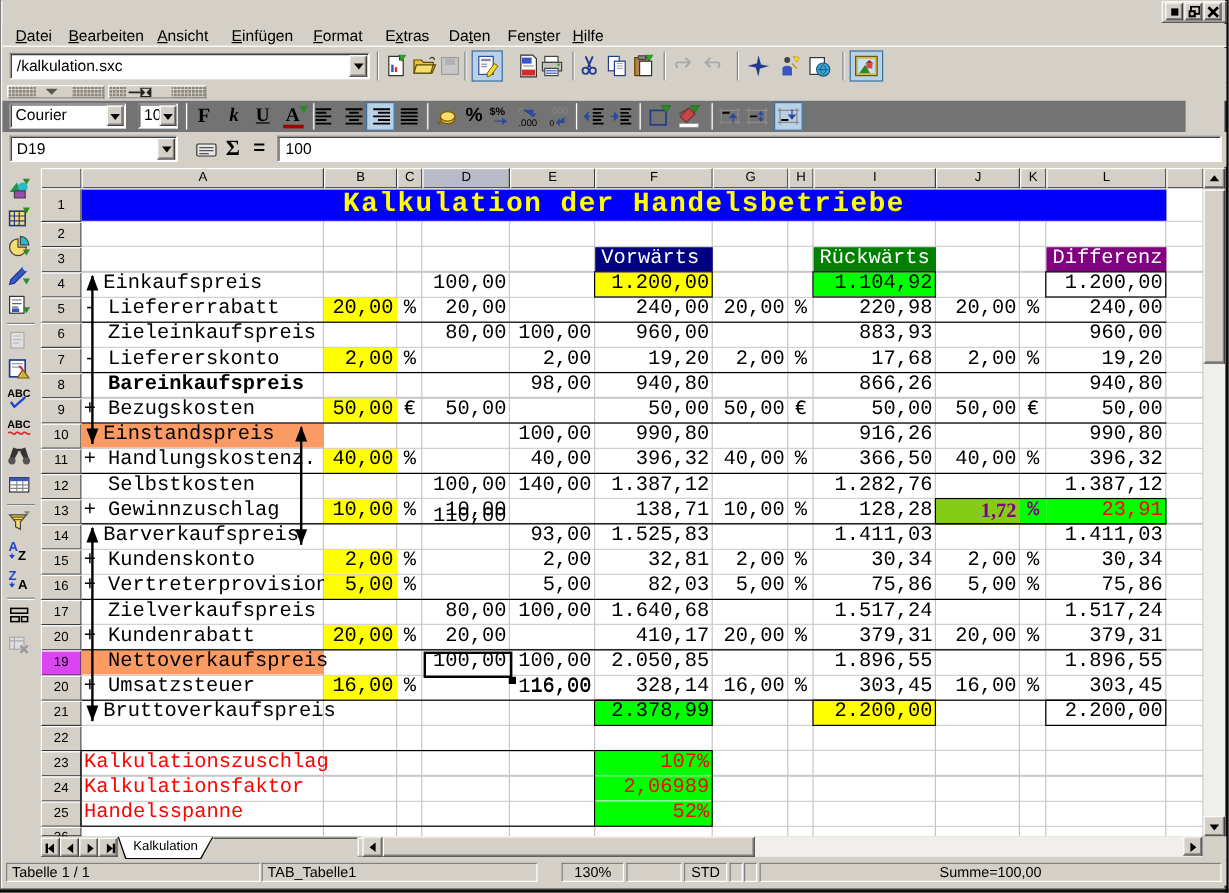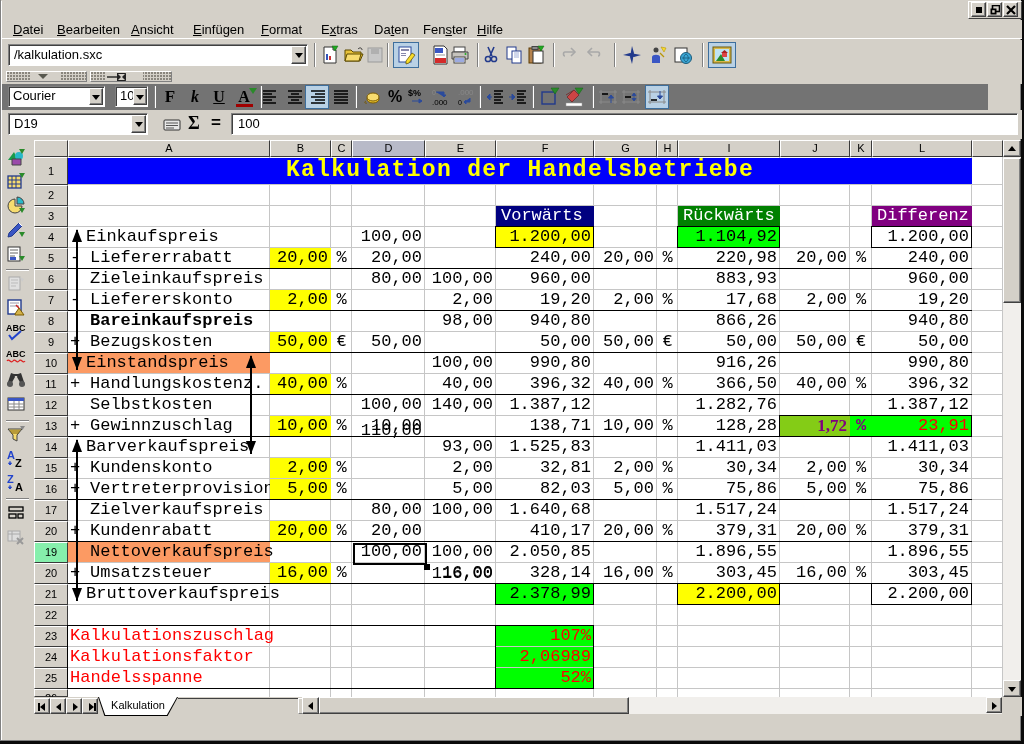--- a/index.html
+++ b/index.html
@@ -437,21 +437,21 @@
     <div class="rhd" style="top:332px;height:21px;line-height:19px">9</div>
     <div class="rhd" style="top:353px;height:21px;line-height:19px">10</div>
     <div class="rhd" style="top:374px;height:21px;line-height:19px">11</div>
     <div class="rhd" style="top:395px;height:21px;line-height:19px">12</div>
     <div class="rhd" style="top:416px;height:21px;line-height:19px">13</div>
     <div class="rhd" style="top:437px;height:21px;line-height:19px">14</div>
     <div class="rhd" style="top:458px;height:21px;line-height:19px">15</div>
     <div class="rhd" style="top:479px;height:21px;line-height:19px">16</div>
     <div class="rhd" style="top:500px;height:21px;line-height:19px">17</div>
     <div class="rhd" style="top:521px;height:21px;line-height:19px">20</div>
-    <div class="rhd" style="top:542px;height:21px;line-height:19px;background:#86efac">19</div>
+    <div class="rhd" style="top:542px;height:21px;line-height:19px;background:#d946ef">19</div>
     <div class="rhd" style="top:563px;height:21px;line-height:19px">20</div>
     <div class="rhd" style="top:584px;height:21px;line-height:19px">21</div>
     <div class="rhd" style="top:605px;height:21px;line-height:19px">22</div>
     <div class="rhd" style="top:626px;height:21px;line-height:19px">23</div>
     <div class="rhd" style="top:647px;height:21px;line-height:19px">24</div>
     <div class="rhd" style="top:668px;height:21px;line-height:19px">25</div>
     <div class="rhd" style="top:689px;height:8px;line-height:16px">26</div>
   </div>
 
   <div id="grid">
@@ -702,13 +702,23 @@
     <div class="trough" style="left:300px;top:0px;width:700px;height:17px;"></div>
     <div class="sbtn" style="left:300px;top:0px;width:17px;height:17px;">
         <div class="abs tri-l" style="left:5px;top:4px;"></div>
       </div>
     <div class="thumb" style="left:317px;top:0px;width:310px;height:17px;"></div>
     <div class="sbtn" style="left:984px;top:0px;width:16px;height:16px;">
         <div class="abs tri-r" style="left:5px;top:4px;"></div>
       </div>
   </div>
 
+  <div id="statusbar" class="abs" style="left:2px;top:716px;width:1020px;height:22px;background:#d4d0c8;">
+    <div class="panel" style="left:3px;top:3px;width:212px;height:16px;padding-left:4px;">Tabelle 1 / 1</div>
+    <div class="panel" style="left:216px;top:3px;width:230px;height:16px;padding-left:4px;">TAB_Tabelle1</div>
+    <div class="panel" style="left:466px;top:3px;width:52px;height:16px;text-align:center;">130%</div>
+    <div class="panel" style="left:520px;top:3px;width:46px;height:16px;"></div>
+    <div class="panel" style="left:568px;top:3px;width:36px;height:16px;text-align:center;">STD</div>
+    <div class="panel" style="left:606px;top:3px;width:11px;height:16px;"></div>
+    <div class="panel" style="left:618px;top:3px;width:11px;height:16px;"></div>
+    <div class="panel" style="left:631px;top:3px;width:385px;height:16px;text-align:center;">Summe=100,00</div>
+  </div>
 </div>
 
 </body></html>

